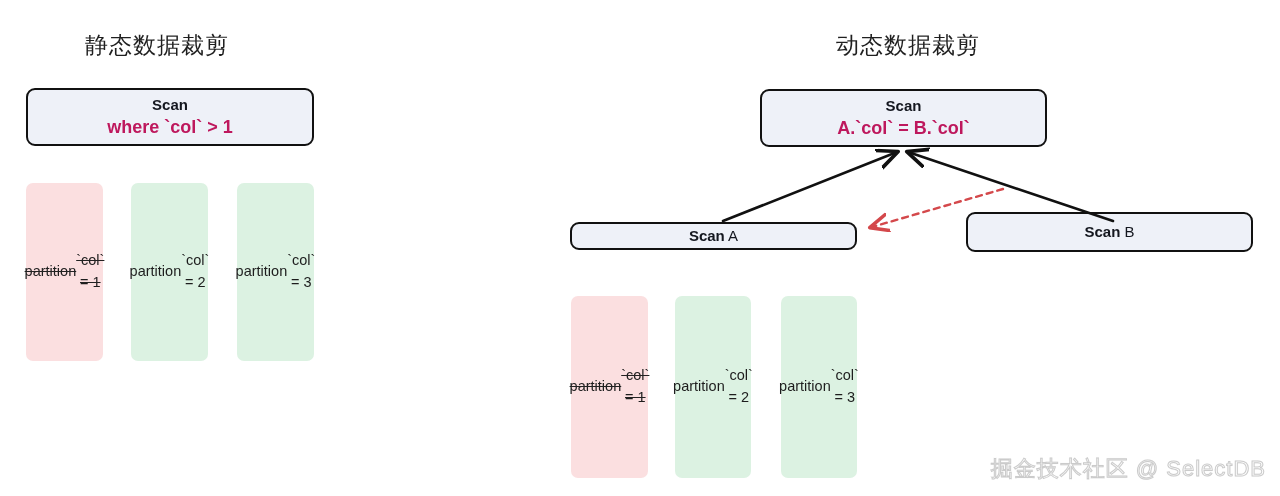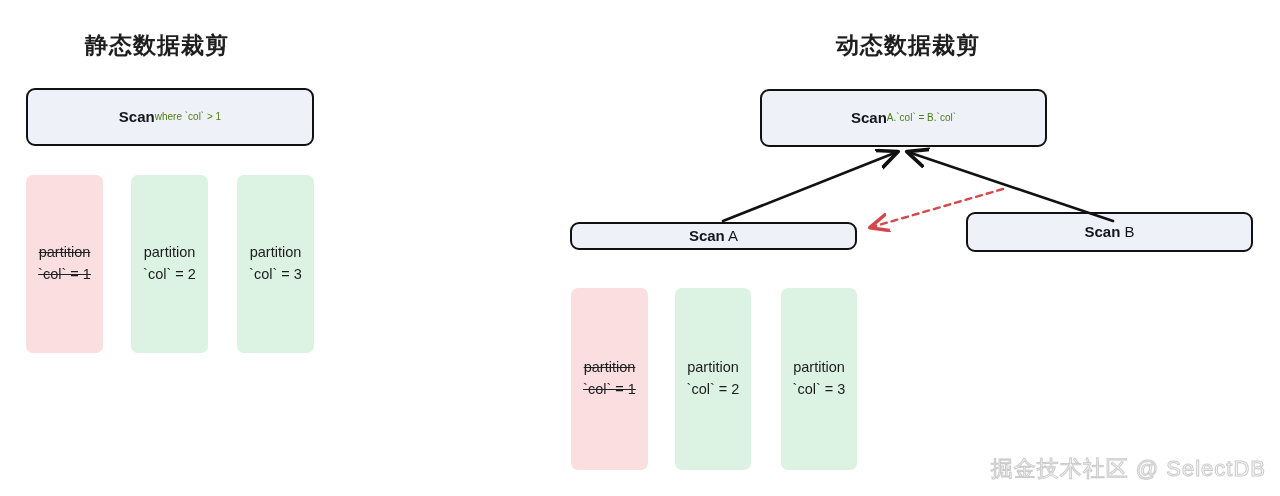--- a/index.html
+++ b/index.html
@@ -16,51 +16,51 @@
     width: 1280px;
     height: 496px;
     overflow: hidden;
     background: #ffffff;
   }
 
   
   .section-title {
     position: absolute;
     font-size: 23px;
-    font-weight: bold;
+    font-weight: normal;
     letter-spacing: 1px;
     color: #1f1f1f;
     white-space: nowrap;
   }
   #title-static  { left: 85px;  top: 30px; }
   #title-dynamic { left: 836px; top: 30px; }
 
   
   .op-box {
     position: absolute;
     box-sizing: border-box;
     background: #eef1f8;
     border: 2.5px solid #111111;
     border-radius: 9px;
     display: flex;
-    flex-direction: row;
+    flex-direction: column;
     align-items: center;
     justify-content: center;
     text-align: center;
     line-height: 1.35;
   }
   .op-title {
     font-size: 15px;
     font-weight: bold;
     color: #14171f;
   }
   .op-sub {
-    font-size: 10px;
-    font-weight: normal;
-    color: #4d7c0f;
+    font-size: 18px;
+    font-weight: bold;
+    color: #be185d;
   }
   .op-inline {
     font-size: 15px;
     font-weight: bold;
     color: #14171f;
   }
   .op-inline .light {
     font-weight: normal;
   }
 
@@ -68,27 +68,28 @@
   #box-join        { left: 760px; top: 89px;  width: 287px; height: 58px; }
   #box-scan-a      { left: 570px; top: 222px; width: 287px; height: 28px; }
   #box-scan-b      { left: 966px; top: 212px; width: 287px; height: 40px; }
 
   
   .partition {
     position: absolute;
     box-sizing: border-box;
     border-radius: 7px;
     display: flex;
-    flex-direction: column;
+    flex-direction: row;
     align-items: center;
     justify-content: center;
     text-align: center;
     font-size: 14.5px;
     line-height: 1.5;
     color: #1d1d1d;
+    margin-top: 8px;
   }
   .partition.keep  { background: #dcf2e2; }
   .partition.prune { background: #fbdfe0; }
   .partition.prune .p-line {
     text-decoration: line-through;
     text-decoration-thickness: 1.3px;
     text-decoration-color: #222222;
   }
 
   

